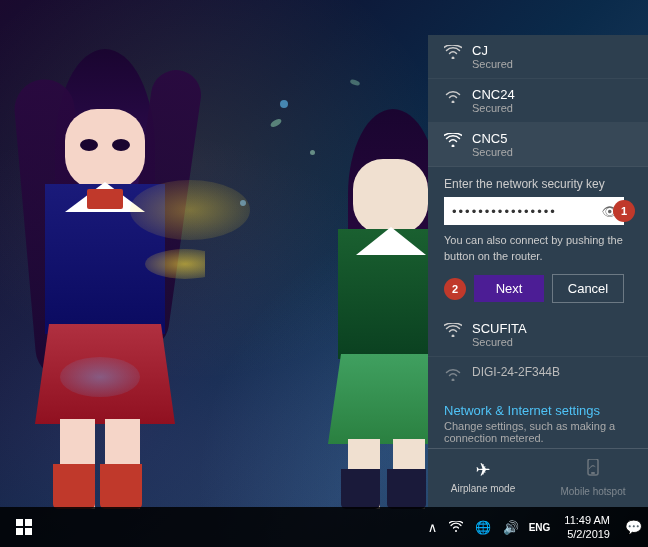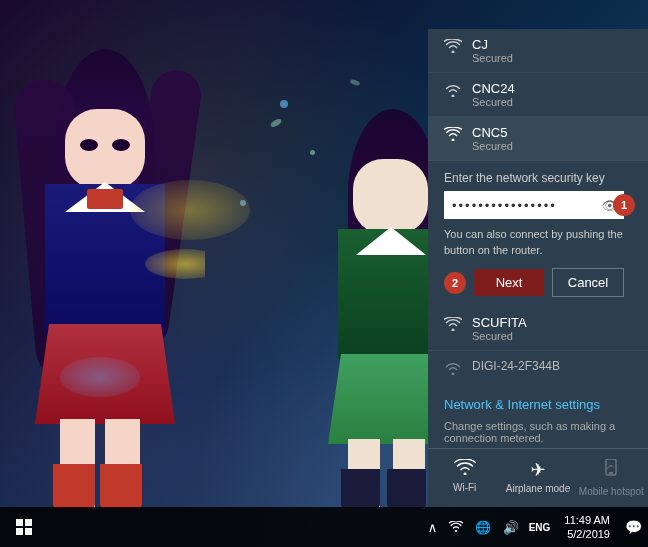--- a/index.html
+++ b/index.html
@@ -196,21 +196,21 @@
       align-items: center;
       justify-content: center;
       font-size: 11px;
       font-weight: bold;
       color: white;
       flex-shrink: 0;
     }
 
     .btn-next {
       flex: 1;
-      background: #7f1d1d;
+      background: #4c1d95;
       color: white;
       border: none;
       padding: 6px 0;
       font-size: 13px;
       cursor: pointer;
       text-align: center;
     }
 
     .btn-cancel {
       flex: 1;
@@ -223,21 +223,21 @@
       text-align: center;
     }
 
     .network-settings {
       padding: 10px 16px 4px 16px;
     }
 
     .network-settings-title {
       font-size: 13px;
       color: #4fc3f7;
-      margin-bottom: 8px;
+      margin-bottom: 2px;
       cursor: pointer;
     }
 
     .network-settings-sub {
       font-size: 11px;
       color: #aaa;
     }
 
     .bottom-bar {
       display: flex;
@@ -441,31 +441,20 @@
       <div class="wifi-name" style="color:#bbb;font-size:12px;">DIGI-24-2F344B</div>
     </div>
   </div>
 
   <div class="network-settings">
     <div class="network-settings-title">Network &amp; Internet settings</div>
     <div class="network-settings-sub">Change settings, such as making a connection metered.</div>
   </div>
 
   <div class="bottom-bar">
-    <button class="bottom-btn">
-      <span class="bottom-btn-icon">
-        <svg width="22" height="16" viewBox="0 0 22 16" fill="none">
-          <path d="M11 13.5a1.5 1.5 0 100 3 1.5 1.5 0 000-3z" fill="white"></path>
-          <path d="M7 10.5C8.1 9.4 9.5 8.8 11 8.8s2.9.6 4 1.7" stroke="white" stroke-width="1.5" fill="none" stroke-linecap="round"></path>
-          <path d="M3.5 7C5.5 5 8 4 11 4s5.5 1 7.5 3" stroke="white" stroke-width="1.5" fill="none" stroke-linecap="round"></path>
-          <path d="M0.5 3.5C3 1.3 6.8 0 11 0s8 1.3 10.5 3.5" stroke="white" stroke-width="1.5" fill="none" stroke-linecap="round"></path>
-        </svg>
-      </span>
-      <span class="bottom-btn-label">Wi-Fi</span>
-    </button>
     <button class="bottom-btn">
       <span class="bottom-btn-icon" style="font-size:18px;">✈</span>
       <span class="bottom-btn-label">Airplane mode</span>
     </button>
     <button class="bottom-btn bottom-btn-disabled">
       <span class="bottom-btn-icon">
         <svg width="18" height="20" viewBox="0 0 18 20" fill="none">
           <rect x="4" y="0" width="10" height="16" rx="2" stroke="#aaa" stroke-width="1.5" fill="none"></rect>
           <rect x="7" y="13" width="4" height="2" fill="#aaa" rx="1"></rect>
           <path d="M7 8C7.5 6.5 9 6 10 7" stroke="#aaa" stroke-width="1" stroke-linecap="round"></path>

